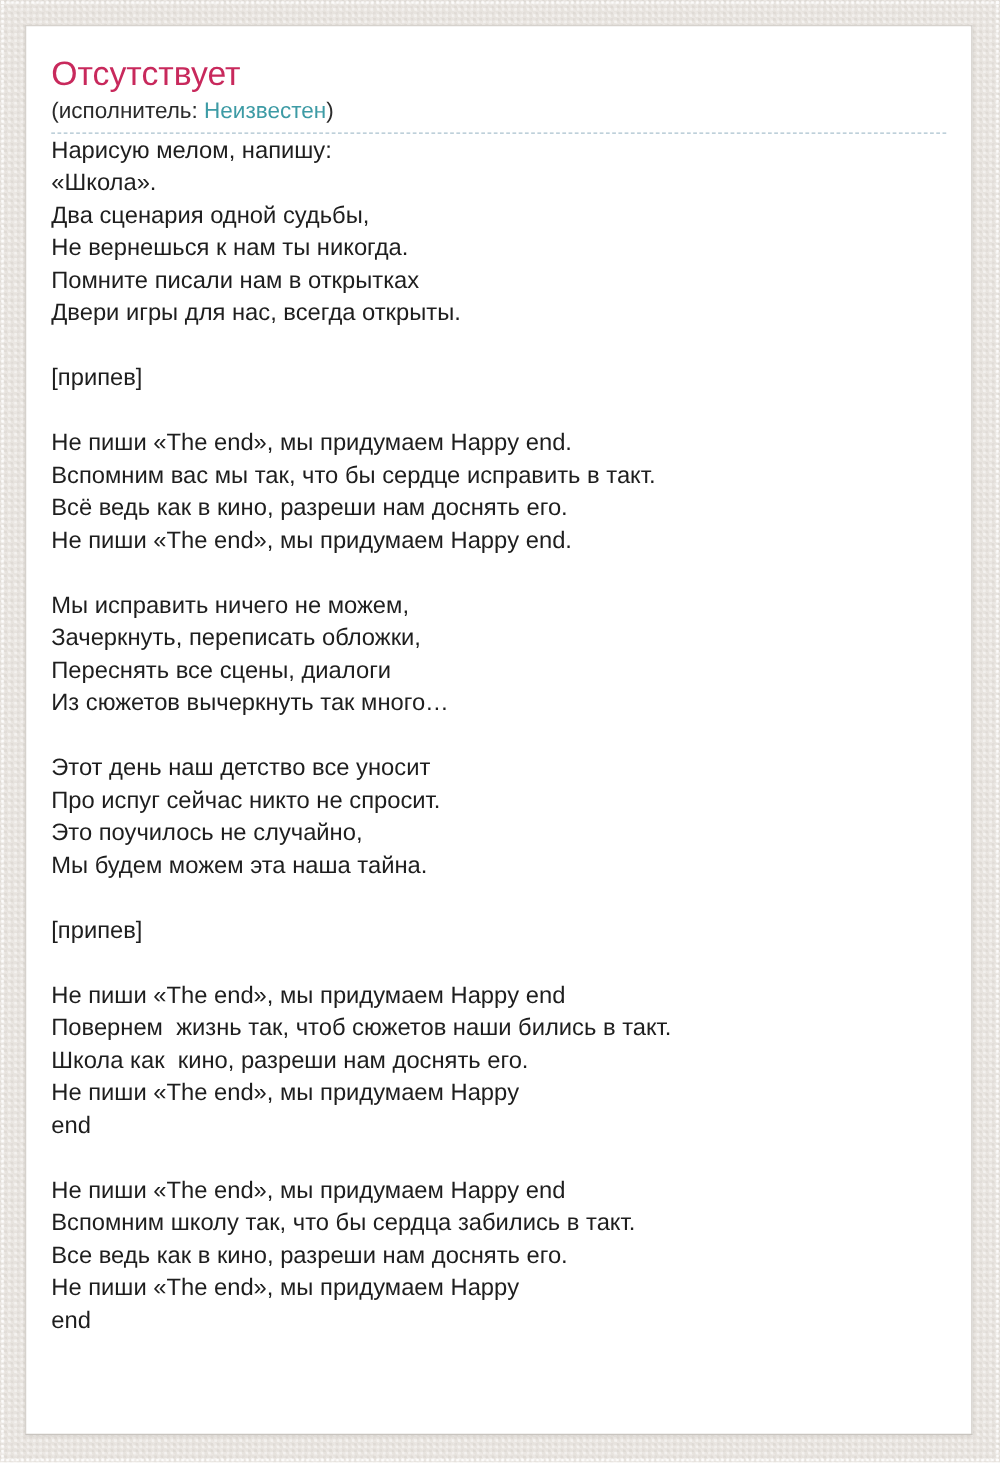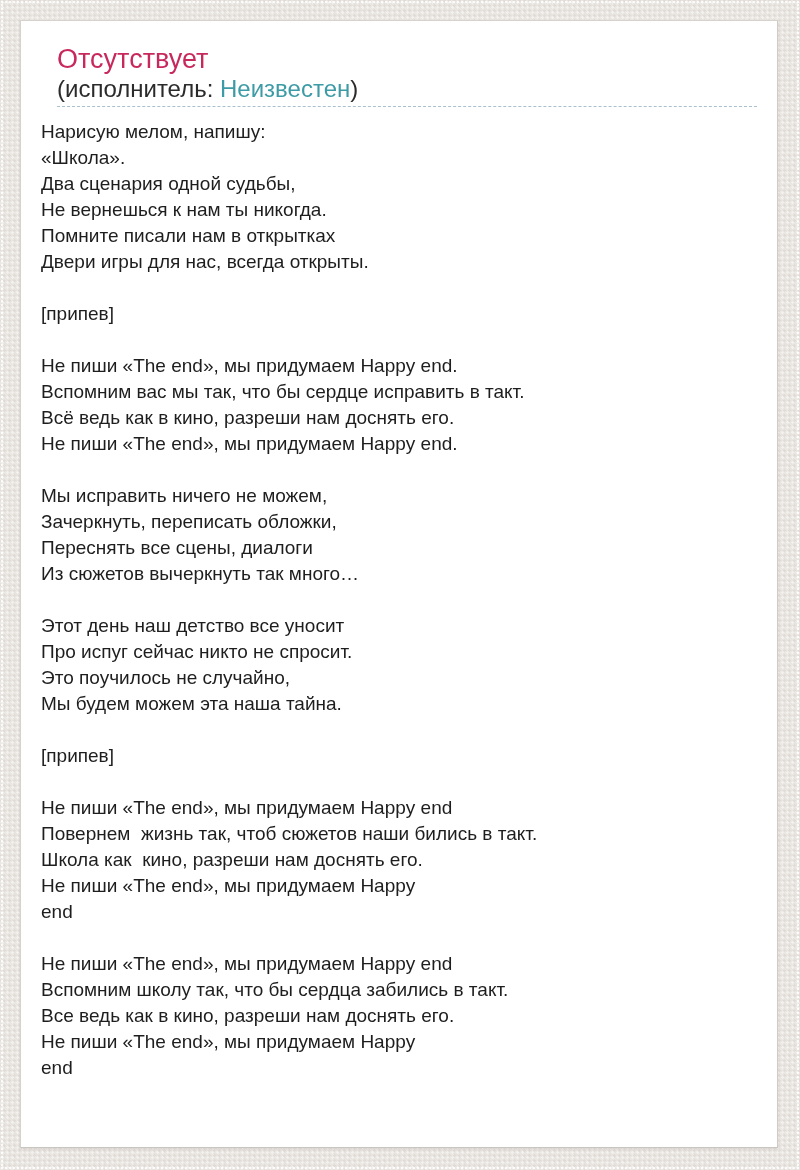--- a/index.html
+++ b/index.html
@@ -38,43 +38,42 @@
     background: #ffffff;
     border: 1px solid #d6d2cd;
     border-bottom-color: #c9c5c0;
     border-right-color: #cfcbc6;
     box-shadow: 0 1px 2px rgba(120,112,104,0.18);
     padding: 23px 20px 30px 20px;
   }
   .song-header {
     border-bottom: 1px dashed var(--separator-color, #a9c1ce);
     padding-bottom: 7px;
-    margin-left: 16px;
   }
   h1.song-title {
     margin: 0;
     font-size: 27px;
     line-height: 31px;
     font-weight: 400;
     color: var(--title-color, #c8295c);
     letter-spacing: 0;
   }
   .artist-line {
     margin-top: 3px;
-    font-size: 24px;
+    font-size: 18px;
     line-height: 21px;
     color: #2b2b2b;
   }
   .artist-link {
     color: var(--link-color, #3d9ba5);
     text-decoration: none;
     cursor: pointer;
   }
   .lyrics {
-    margin-top: 12px;
+    margin-top: 1px;
     font-size: 19px;
     color: #1e1e1e;
   }
   .lyric-line {
     min-height: 26px;
     line-height: 26px;
     white-space: pre-wrap;
   }
 </style>
 </head>

